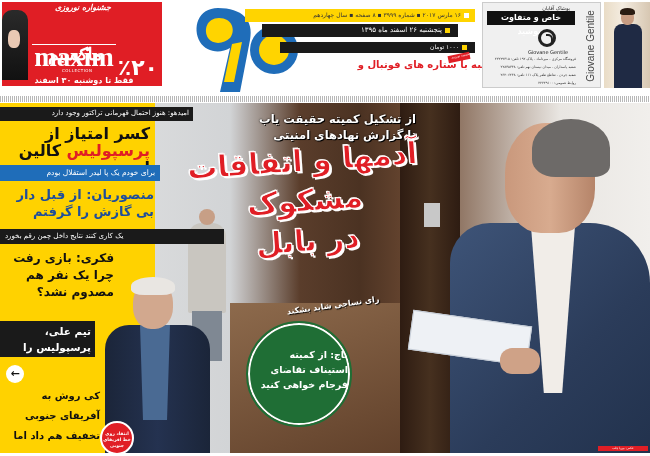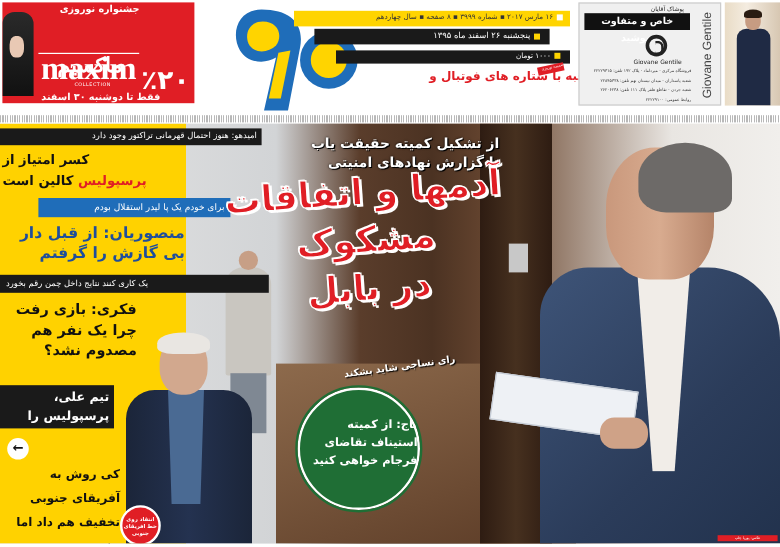--- a/index.html
+++ b/index.html
@@ -8,21 +8,21 @@
 
   .abs { position: absolute; }
 
   
   #masthead { left: 0; top: 0; width: 650px; height: 95px; background: #fff; }
 
   
   #ad-maxim { left: 2px; top: 2px; width: 160px; height: 84px; background: #e01e25; color: #fff; overflow: hidden; }
   #ad-maxim .model { position: absolute; left: 0; top: 8px; width: 26px; height: 70px; background: linear-gradient(180deg,#2a2a2a,#111); border-radius: 10px 10px 0 0; }
   #ad-maxim .model::after { content: ""; position: absolute; left: 6px; top: 20px; width: 12px; height: 18px; background: #e9c9b4; border-radius: 40%; }
-  #ad-maxim .festival { position: absolute; right: 24px; top: 1px; width: 110px; font-size: 8px; font-weight: bold; text-align: center; }
+  #ad-maxim .festival { position: absolute; right: 24px; top: 1px; width: 110px; font-size: 8px; font-weight: bold; text-align: center; font-style: italic; }
   #ad-maxim .brand-fa { position: absolute; left: 36px; top: 11px; width: 74px; font-size: 17px; font-weight: bold; text-align: center; font-family: "DejaVu Serif", serif; margin-top: 31px; }
   #ad-maxim .divider { position: absolute; left: 30px; top: 42px; width: 84px; height: 1px; background: #fff; }
   #ad-maxim .brand-en { position: absolute; left: 30px; top: 42px; width: 84px; direction: ltr; font-family: "Liberation Serif", serif; font-size: 27px; font-weight: bold; text-align: center; line-height: 26px; }
   #ad-maxim .collection { position: absolute; left: 60px; top: 66px; font-size: 4px; direction: ltr; letter-spacing: 0.5px; }
   #ad-maxim .pct { position: absolute; right: 4px; width: 40px; font-size: 22px; font-weight: bold; text-align: center; font-family: "DejaVu Sans", sans-serif; line-height: 22px; margin-top: 41px; }
   #ad-maxim .pct.a { top: 14px; }
   #ad-maxim .pct.b { top: 46px; }
   #ad-maxim .until { position: absolute; right: 8px; bottom: 1px; width: 140px; font-size: 8px; font-weight: bold; text-align: center; }
 
   
@@ -70,23 +70,23 @@
   #figure-main .jacket { position: absolute; left: 20px; top: 120px; width: 200px; height: 230px; background: linear-gradient(135deg,#3e5478,#2b3c5a 60%,#22324d); border-radius: 40px 60px 0 0; }
   #figure-main .shirt { position: absolute; left: 100px; top: 110px; width: 46px; height: 180px; background: #f1ede8; clip-path: polygon(0 0,100% 0,70% 100%,30% 100%); }
   #figure-main .face { position: absolute; left: 75px; top: 20px; width: 90px; height: 110px; background: linear-gradient(90deg,#c9987c,#d8ab8f 50%,#b58469); border-radius: 45% 45% 40% 40%; }
   #figure-main .hair { position: absolute; left: 102px; top: 16px; width: 78px; height: 58px; background: #6d6a68; border-radius: 50% 50% 20% 30%; }
   #figure-main .papers { position: absolute; left: -20px; top: 215px; width: 120px; height: 40px; background: #eef1f5; transform: rotate(8deg); border: 1px solid #c5ccd6; }
   #figure-main .hand { position: absolute; left: 70px; top: 245px; width: 40px; height: 26px; background: #cfa287; border-radius: 12px; }
 
   
   #left-col { position: absolute; left: 0; top: 0; width: 155px; height: 350px; background: #ffd200; }
   .black-bar { position: absolute; background: #1a1a1a; color: #fff; white-space: nowrap; overflow: hidden; }
-  .blue-bar  { position: absolute; background: #1f6db9; color: #fff; white-space: nowrap; overflow: hidden; margin-left: 32px; }
-  #kicker-1 { left: 0; top: 4px; width: 218px; height: 14px; font-size: 7px; padding: 2px 4px; text-align: right; }
-  #story-1 { position: absolute; right: 500px; top: 22px; width: 148px; left: 4px; font-size: 11px; font-weight: bold; color: #111; line-height: 17px; text-align: left; }
+  .blue-bar  { position: absolute; background: #1f6db9; color: #fff; white-space: nowrap; overflow: hidden; }
+  #kicker-1 { left: 0; top: 4px; width: 193px; height: 14px; font-size: 7px; padding: 2px 4px; text-align: right; }
+  #story-1 { position: absolute; right: 500px; top: 22px; width: 148px; left: 4px; font-size: 16px; font-weight: bold; color: #111; line-height: 17px; text-align: right; }
   #story-1 .red { color: #e01e25; }
   #sub-1 { left: 0; top: 62px; width: 160px; height: 16px; font-size: 7.5px; padding: 3px 5px; }
   #story-2 { position: absolute; left: 4px; top: 83px; width: 150px; font-size: 13px; font-weight: bold; color: #1f4e9b; line-height: 17px; text-align: right; }
   #sub-2 { left: 0; top: 126px; width: 224px; height: 15px; font-size: 7px; padding: 3px 5px; text-align: left; }
   #story-3 { position: absolute; left: 4px; top: 147px; width: 110px; font-size: 12px; font-weight: bold; color: #111; line-height: 17px; text-align: right; }
   #story-4 { left: 0; top: 218px; width: 95px; height: 36px; font-size: 10.5px; font-weight: bold; padding: 2px 4px; line-height: 16px; text-align: right; white-space: normal; }
   #story-5-head { position: absolute; left: 30px; top: 256px; width: 68px; font-size: 9.5px; font-weight: bold; color: #e01e25; line-height: 12px; text-align: right; }
   #arrow-circle { position: absolute; left: 6px; top: 262px; width: 18px; height: 18px; background: #fff; border-radius: 50%; color: #111; font-size: 11px; font-weight: bold; text-align: center; line-height: 18px; direction: ltr; }
   #story-5-body { position: absolute; left: 4px; top: 283px; width: 96px; font-size: 10px; font-weight: bold; color: #111; line-height: 20px; text-align: right; }
 

